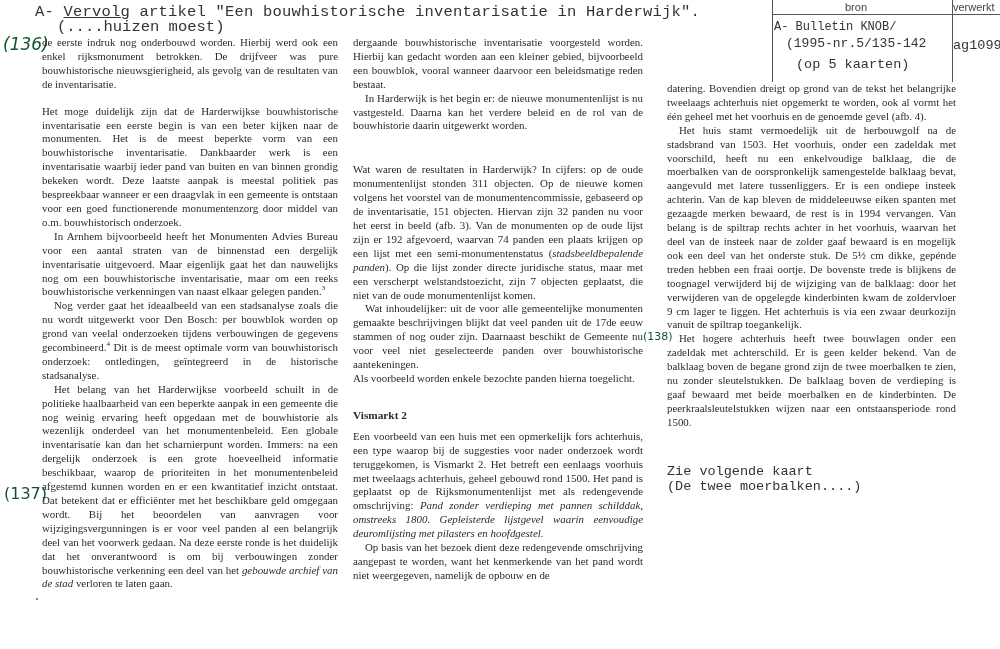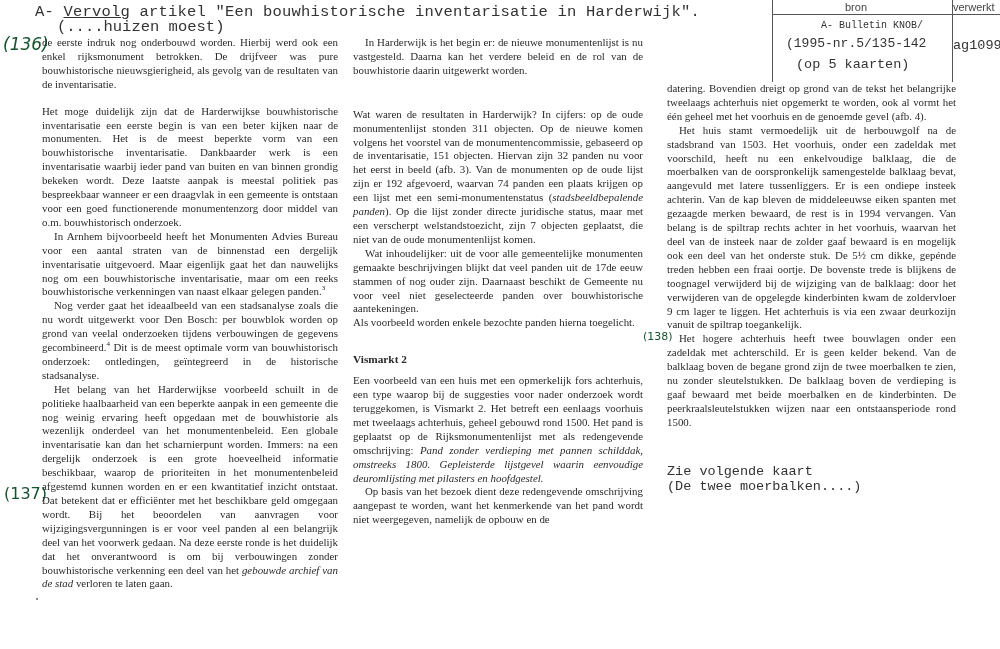--- a/index.html
+++ b/index.html
@@ -15,21 +15,21 @@
   #header-line1 { position: absolute; left: 35px; top: 3px; font-size: 15.5px; white-space: nowrap; letter-spacing: 0.2px; }
   #header-line1 .u { text-decoration: underline; }
   #header-line2 { position: absolute; left: 57px; top: 18px; font-size: 15.5px; white-space: nowrap; }
 
   
   #source-box { position: absolute; left: 772px; top: 0; width: 228px; height: 82px; padding-left: 36px; }
   #source-box .vline { position: absolute; top: 0; width: 1px; background: #555; }
   #source-box .hline { position: absolute; left: 0; height: 1px; background: #555; }
   #src-bron-h { position: absolute; left: 0; width: 168px; top: 1px; text-align: center; font-family: "Liberation Sans", sans-serif; font-size: 11px; color: #444; }
   #src-verwerkt-h { position: absolute; left: 181px; width: 47px; top: 1px; font-family: "Liberation Sans", sans-serif; font-size: 11px; color: #444; }
-  #src-l1 { position: absolute; left: 2px; top: 20px; font-size: 10px; white-space: nowrap; margin-left: 47px; }
+  #src-l1 { position: absolute; left: 2px; top: 20px; font-size: 12px; white-space: nowrap; }
   #src-l2 { position: absolute; left: 14px; top: 36px; font-size: 13px; white-space: nowrap; }
   #src-l3 { position: absolute; left: 24px; top: 57px; font-size: 13.5px; white-space: nowrap; }
   #src-ag { position: absolute; left: 181px; top: 38px; font-size: 13.5px; white-space: nowrap; }
 
   .col { position: absolute; font-size: 10.9px; line-height: 13.9px; text-align: justify; }
   .col p { margin: 0; }
   .col .indent { text-indent: 12px; }
   .col .gap { height: 13px; }
   .col h3 { margin: 0; font-size: 11.3px; font-weight: bold; line-height: 14px; }
   .col i { font-style: italic; }
@@ -71,20 +71,21 @@
 <div id="col1" class="col serif">
   <p>de eerste indruk nog onderbouwd worden. Hierbij werd ook een enkel rijksmonument betrokken. De drijfveer was pure bouwhistorische nieuwsgierigheid, als gevolg van de resultaten van de inventarisatie.</p>
   <div class="gap"></div>
   <p>Het moge duidelijk zijn dat de Harderwijkse bouwhistorische inventarisatie een eerste begin is van een beter kijken naar de monumenten. Het is de meest beperkte vorm van een bouwhistorische inventarisatie. Dankbaarder werk is een inventarisatie waarbij ieder pand van buiten en van binnen grondig bekeken wordt. Deze laatste aanpak is meestal politiek pas bespreekbaar wanneer er een draagvlak in een gemeente is ontstaan voor een goed functionerende monumentenzorg door middel van o.m. bouwhistorisch onderzoek.</p>
   <p class="indent"><span>In Arnhem bijvoorbeeld heeft het Monumenten Advies Bureau voor een aantal straten van de binnenstad een dergelijk inventarisatie uitgevoerd. Maar eigenlijk gaat het dan nauwelijks nog om een bouwhistorische inventarisatie, maar om een reeks bouwhistorische verkenningen van naast elkaar gelegen panden.</span><sup>3</sup></p>
   <p class="indent"><span>Nog verder gaat het ideaalbeeld van een stadsanalyse zoals die nu wordt uitgewerkt voor Den Bosch: per bouwblok worden op grond van veelal onderzoeken tijdens verbouwingen de gegevens gecombineerd.</span><sup>4</sup><span> Dit is de meest optimale vorm van bouwhistorisch onderzoek: ontledingen, geïntegreerd in de historische stadsanalyse.</span></p>
   <p class="indent"><span>Het belang van het Harderwijkse voorbeeld schuilt in de politieke haalbaarheid van een beperkte aanpak in een gemeente die nog weinig ervaring heeft opgedaan met de bouwhistorie als wezenlijk onderdeel van het monumentenbeleid. Een globale inventarisatie kan dan het scharnierpunt worden. Immers: na een dergelijk onderzoek is een grote hoeveelheid informatie beschikbaar, waarop de prioriteiten in het monumentenbeleid afgestemd kunnen worden en er een kwantitatief inzicht ontstaat. Dat betekent dat er efficiënter met het beschikbare geld omgegaan wordt. Bij het beoordelen van aanvragen voor wijzigingsvergunningen is er voor veel panden al een belangrijk deel van het voorwerk gedaan. Na deze eerste ronde is het duidelijk dat het onverantwoord is om bij verbouwingen zonder bouwhistorische verkenning een deel van het </span><i>gebouwde archief van de stad</i><span> verloren te laten gaan.</span></p>
 </div>
 
 <div id="col2" class="col serif">
+  <p>dergaande bouwhistorische inventarisatie voorgesteld worden. Hierbij kan gedacht worden aan een kleiner gebied, bijvoorbeeld een bouwblok, vooral wanneer daarvoor een beleidsmatige reden bestaat.</p>
   <p class="indent">In Harderwijk is het begin er: de nieuwe monumentenlijst is nu vastgesteld. Daarna kan het verdere beleid en de rol van de bouwhistorie daarin uitgewerkt worden.</p>
   <div class="gap" style="height:22px"></div>
   <div class="gap" style="height:8px"></div>
   <p><span>Wat waren de resultaten in Harderwijk? In cijfers: op de oude monumentenlijst stonden 311 objecten. Op de nieuwe komen volgens het voorstel van de monumentencommissie, gebaseerd op de inventarisatie, 151 objecten. Hiervan zijn 32 panden nu voor het eerst in beeld (afb. 3). Van de monumenten op de oude lijst zijn er 192 afgevoerd, waarvan 74 panden een plaats krijgen op een lijst met een semi-monumentenstatus (</span><i>stadsbeeldbepalende panden</i><span>). Op die lijst zonder directe juridische status, maar met een verscherpt welstandstoezicht, zijn 7 objecten geplaatst, die niet van de oude monumentenlijst komen.</span></p>
   <p class="indent">Wat inhoudelijker: uit de voor alle gemeentelijke monumenten gemaakte beschrijvingen blijkt dat veel panden uit de 17de eeuw stammen of nog ouder zijn. Daarnaast beschikt de Gemeente nu voor veel niet geselecteerde panden over bouwhistorische aantekeningen.</p>
   <p>Als voorbeeld worden enkele bezochte panden hierna toegelicht.</p>
   <div class="gap" style="height:22px"></div>
   <h3>Vismarkt 2</h3>
   <div class="gap" style="height:8px"></div>
   <p><span>Een voorbeeld van een huis met een opmerkelijk fors achterhuis, een type waarop bij de suggesties voor nader onderzoek wordt teruggekomen, is Vismarkt 2. Het betreft een eenlaags voorhuis met tweelaags achterhuis, geheel gebouwd rond 1500. Het pand is geplaatst op de Rijksmonumentenlijst met als redengevende omschrijving: </span><i>Pand zonder verdieping met pannen schilddak, omstreeks 1800. Gepleisterde lijstgevel waarin eenvoudige deuromlijsting met pilasters en hoofdgestel.</i></p>

